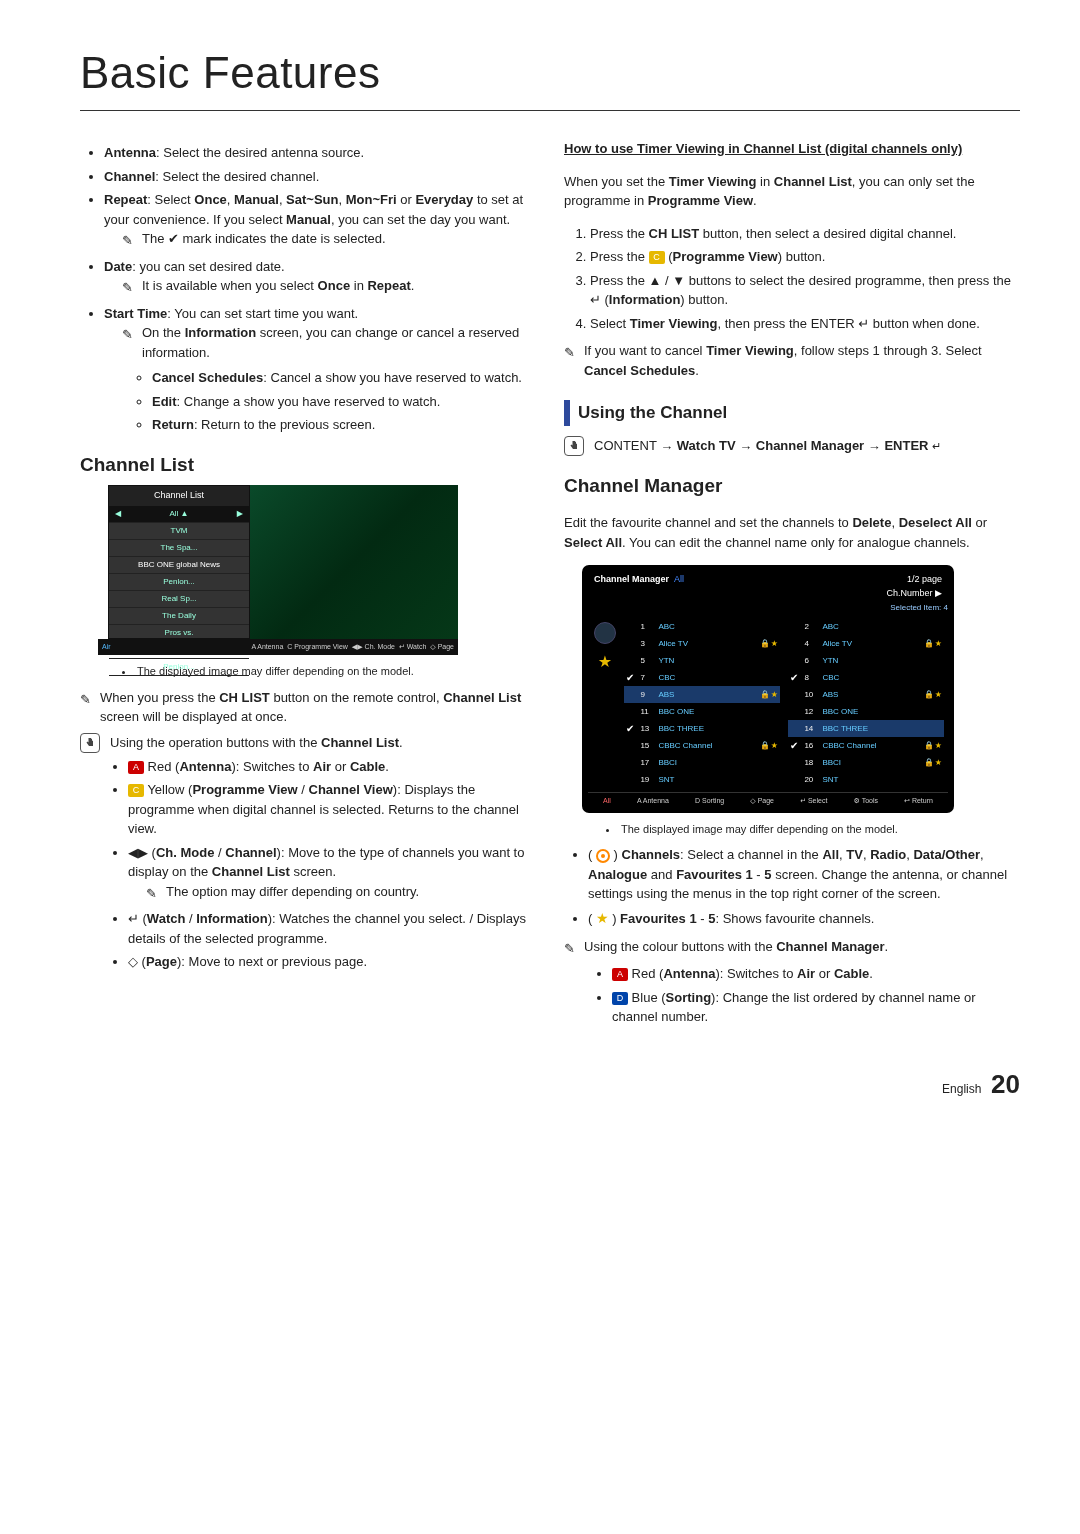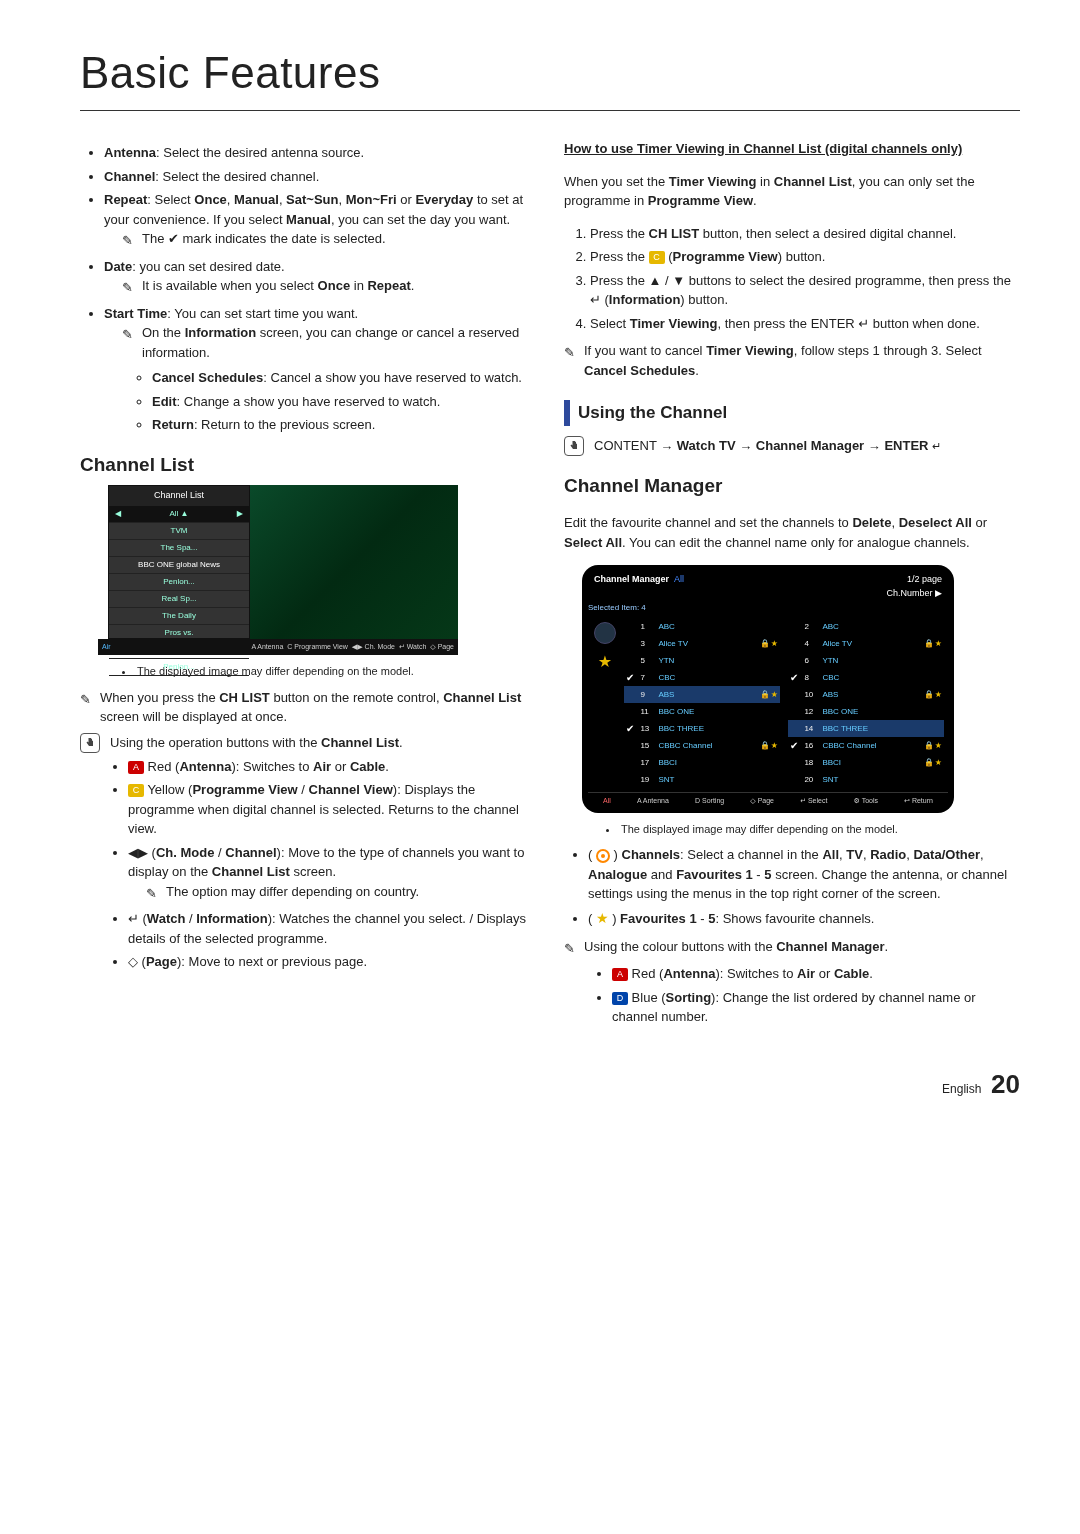--- a/index.html
+++ b/index.html
@@ -82,21 +82,21 @@
   }
   .red-btn { background: #c00; }
   .yellow-btn { background: #e6b800; }
   .blue-btn { background: #0044aa; }
   .caption {
     font-size: 11px;
     margin: 8px 0 8px 18px;
   }
   .screenshot-box {
     background: #000;
-    border-radius: 16px;
+    border-radius: 7px;
     padding: 6px;
     font-size: 8px;
     color: #ccc;
     margin: 6px 0 4px 18px;
     width: 360px;
   }
   .channel-list-box {
     width: 360px;
     height: 170px;
     position: relative;
@@ -319,21 +319,21 @@
     </div>
 
     <div class="heading2">Channel Manager</div>
     <p><span>Edit the favourite channel and set the channels to </span><b>Delete</b><span>, </span><b>Deselect All</b><span> or </span><b>Select All</b><span>. You can edit the channel name only for analogue channels.</span></p>
 
     <div class="screenshot-box">
       <div class="cm-header">
         <span><b style="color:#fff;">Channel Manager</b>&nbsp;&nbsp;<span style="color:#48f;">All</span></span>
         <span style="text-align:right;"><span>1/2 page</span><br><span>Ch.Number ▶</span></span>
       </div>
-      <div style="text-align:left;color:#9cf;font-size:8px;">Selected Item: 4</div>
+      <div style="text-align:right;color:#9cf;font-size:8px;">Selected Item: 4</div>
       <div class="cm-body">
         <div class="cm-side">
           <div class="disc"></div>
           <div class="star">★</div>
         </div>
         <div class="cm-cols">
           <div class="cm-col" id="cm-col-1">
               <div class="cm-row">
                 <span class="check" style="visibility:hidden;">✔</span>
                 <span class="num">1</span>

